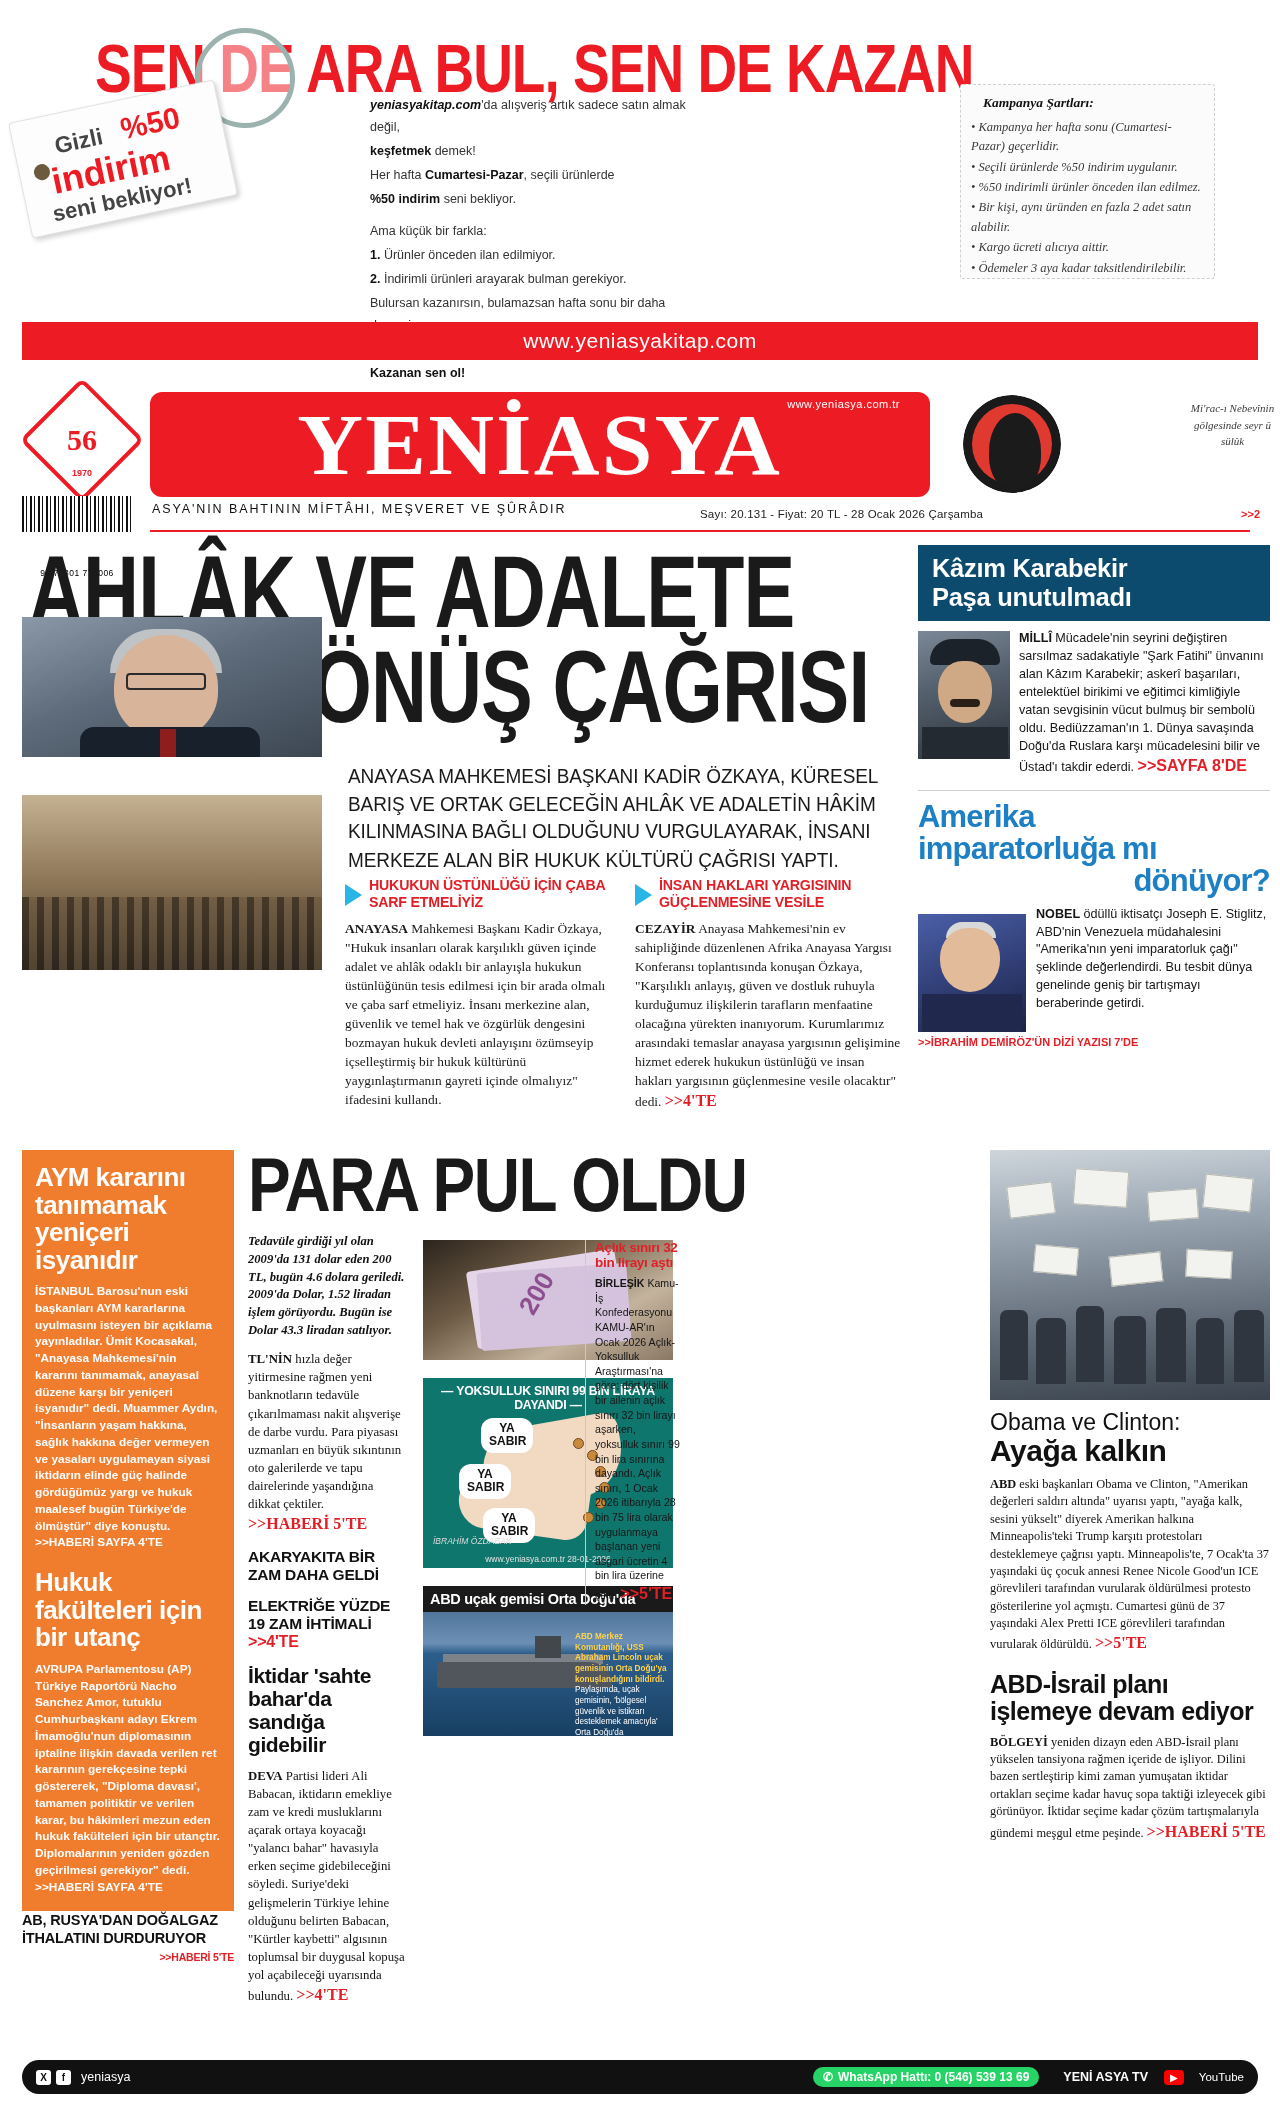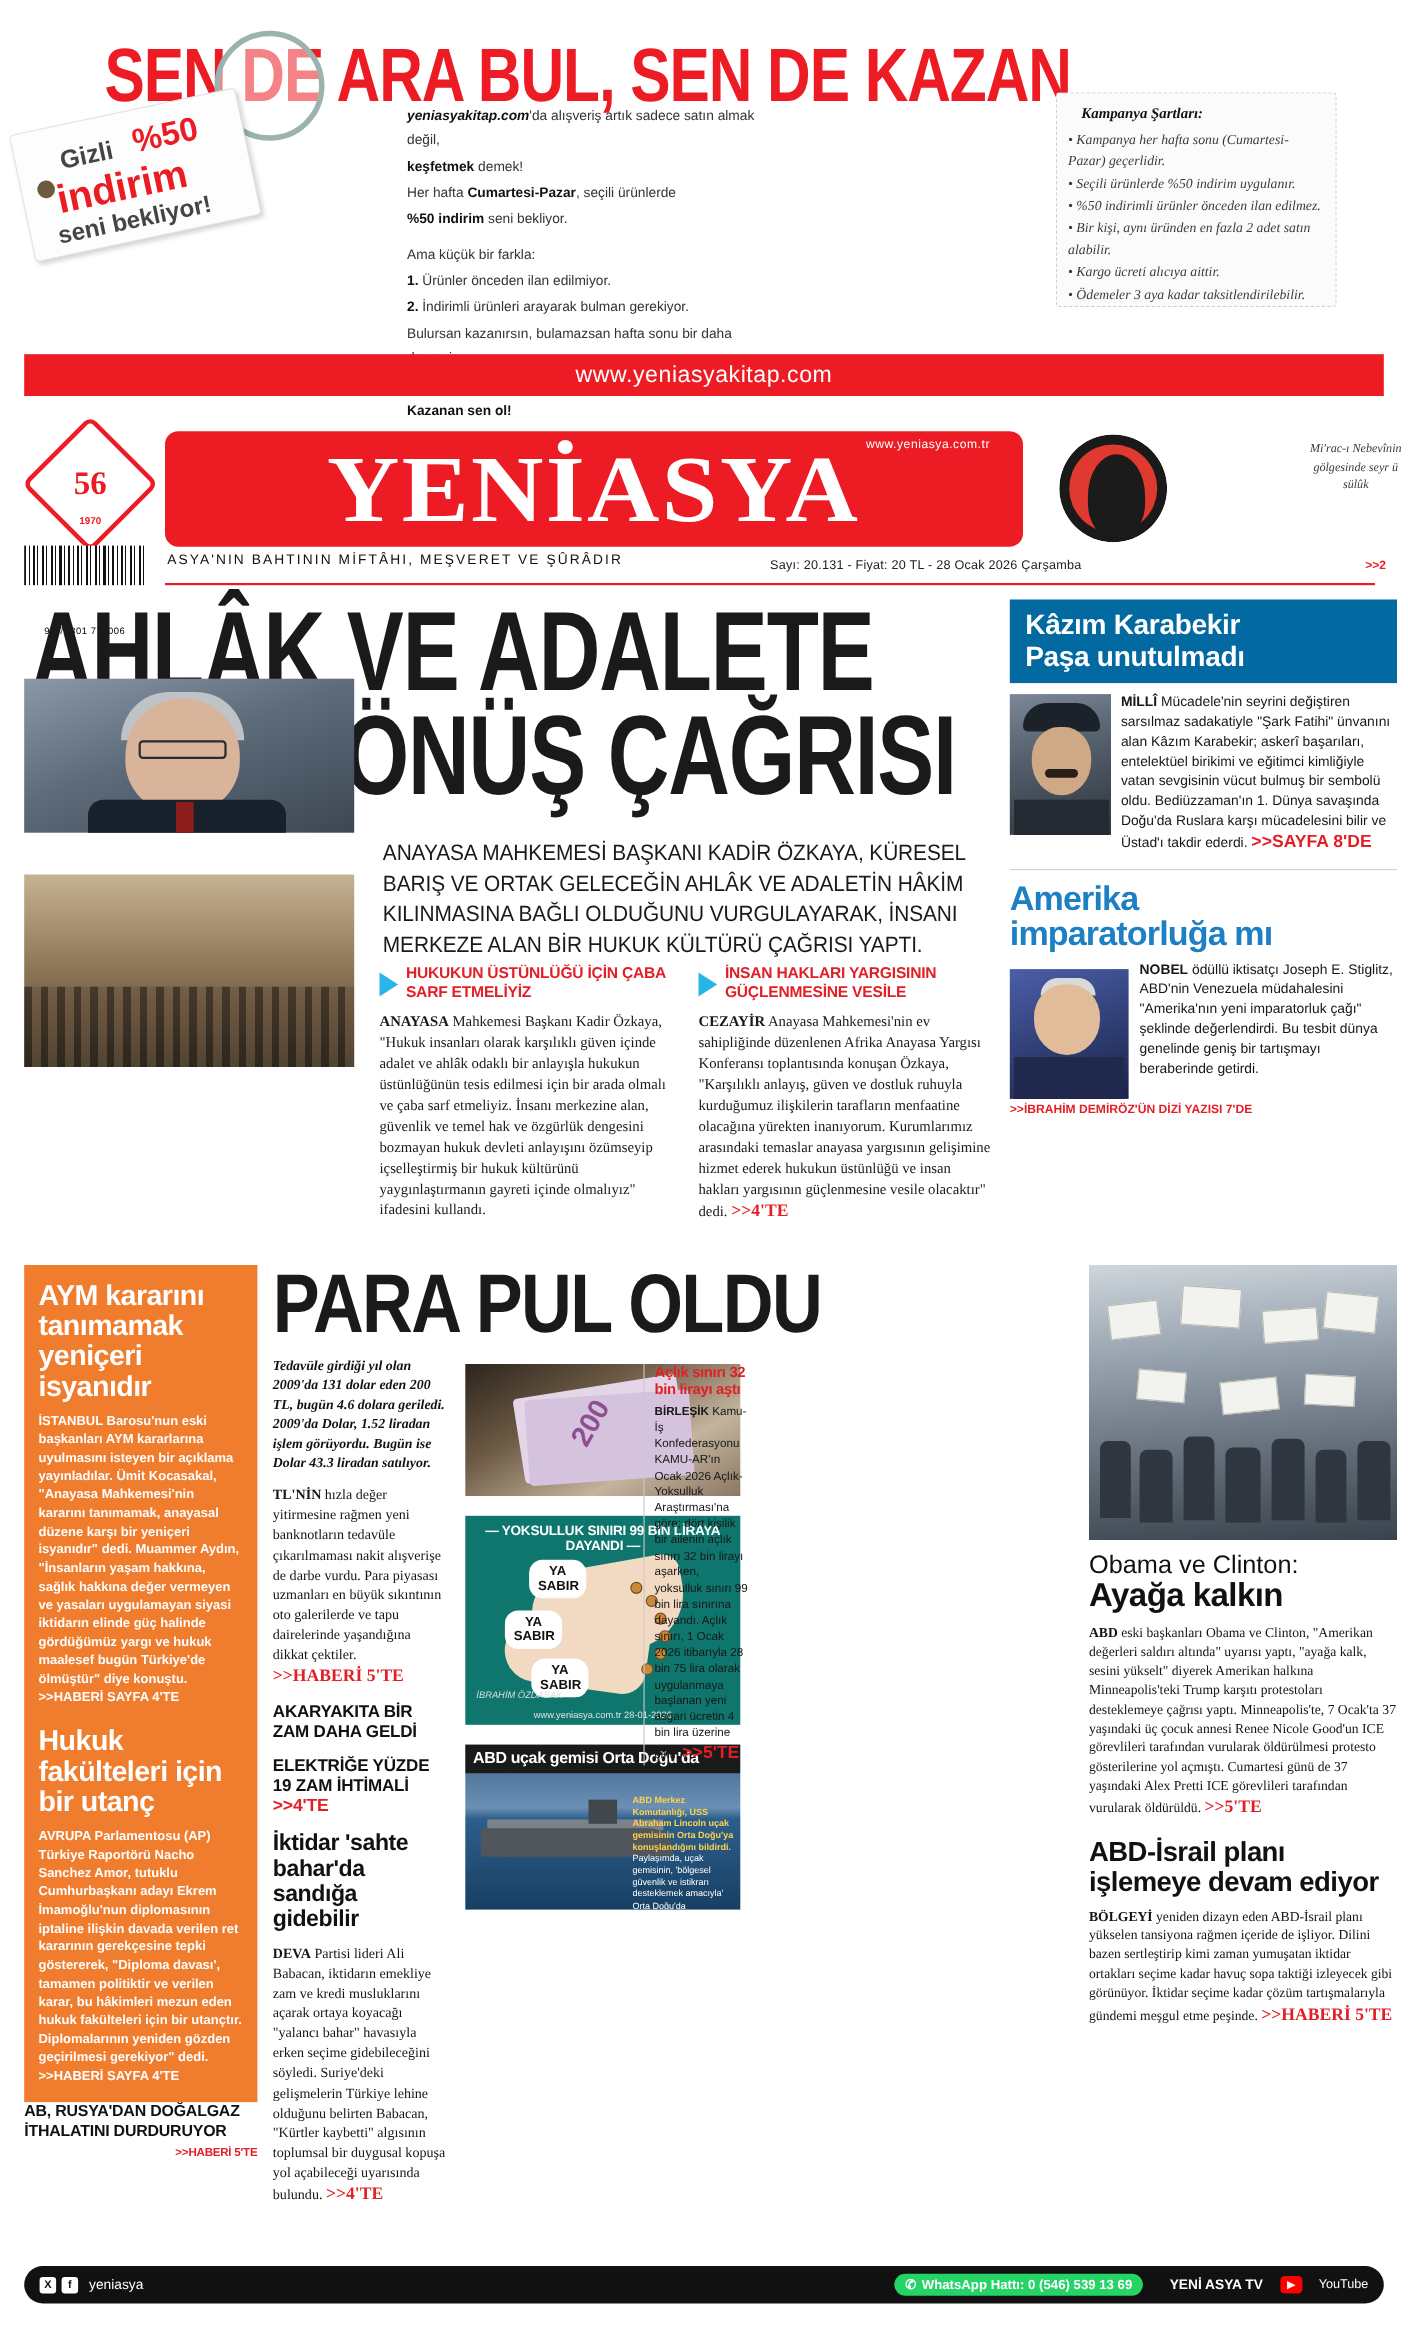--- a/index.html
+++ b/index.html
@@ -180,21 +180,21 @@
   }
   .subcol-body {
     font-family: "Liberation Serif", serif; font-size: 13.4px; line-height: 1.42; color: #1a1a1a; text-align: left;
   }
   .subcol-body b { font-weight: bold; }
   .ref { color: #e21f26; font-weight: bold; font-size: 16px; }
 
   
   .side-top { position: absolute; left: 918px; top: 545px; width: 352px; }
   .blue-band {
-    background: #0369a1; color: #fff; font-weight: bold; font-size: 25.5px;
+    background: #0c4a6e; color: #fff; font-weight: bold; font-size: 25.5px;
     line-height: 1.12; padding: 9px 5px 10px 14px; letter-spacing: -0.3px;
   }
   .kk-body { margin-top: 8px; font-size: 12.6px; line-height: 1.43; color: #161616; }
   .kk-photo {
     float: left; width: 92px; height: 128px; margin: 2px 9px 3px 0;
     background: linear-gradient(165deg,#7b8897 0%,#55616e 40%,#2d343c 100%);
     position: relative; overflow: hidden;
   }
   .kk-photo .cap { position: absolute; left: 12px; top: 8px; width: 70px; height: 26px; background: #1c222a; border-radius: 30px 30px 6px 6px; }
   .kk-photo .fce { position: absolute; left: 20px; top: 30px; width: 54px; height: 62px; background: #cfa886; border-radius: 45% 45% 50% 50%; }
@@ -446,20 +446,21 @@
         <div class="mst"></div>
         <div class="uni"></div>
       </div>
       <b>MİLLÎ</b><span> Mücadele'nin seyrini değiştiren sarsılmaz sadakatiyle "Şark Fatihi" ünvanını alan Kâzım Karabekir; askerî başarıları, entelektüel birikimi ve eğitimci kimliğiyle vatan sevgisinin vücut bulmuş bir sembolü oldu.</span>
       <span class="kk-indent">Bediüzzaman'ın 1. Dünya savaşında Doğu'da Ruslara karşı mücadelesini bilir ve Üstad'ı takdir ederdi. </span><span class="ref">&gt;&gt;SAYFA 8'DE</span>
     </div>
     <div class="sidebar-rule"></div>
     <div class="amerika-h">
       <span>Amerika</span><br>
       <span>imparatorluğa mı</span>
+      <span class="r2">dönüyor?</span>
     </div>
     <div class="nobel-body">
       <div class="nobel-photo">
         <div class="b"></div>
         <div class="f"></div>
         <div class="s"></div>
       </div>
       <b>NOBEL</b><span> ödüllü iktisatçı Joseph E. Stiglitz, ABD'nin Venezuela müdahalesini "Amerika'nın yeni imparatorluk çağı" şeklinde değerlendirdi.</span>
       <span>Bu tesbit dünya genelinde geniş bir tartışmayı beraberinde getirdi.</span>
     </div>

